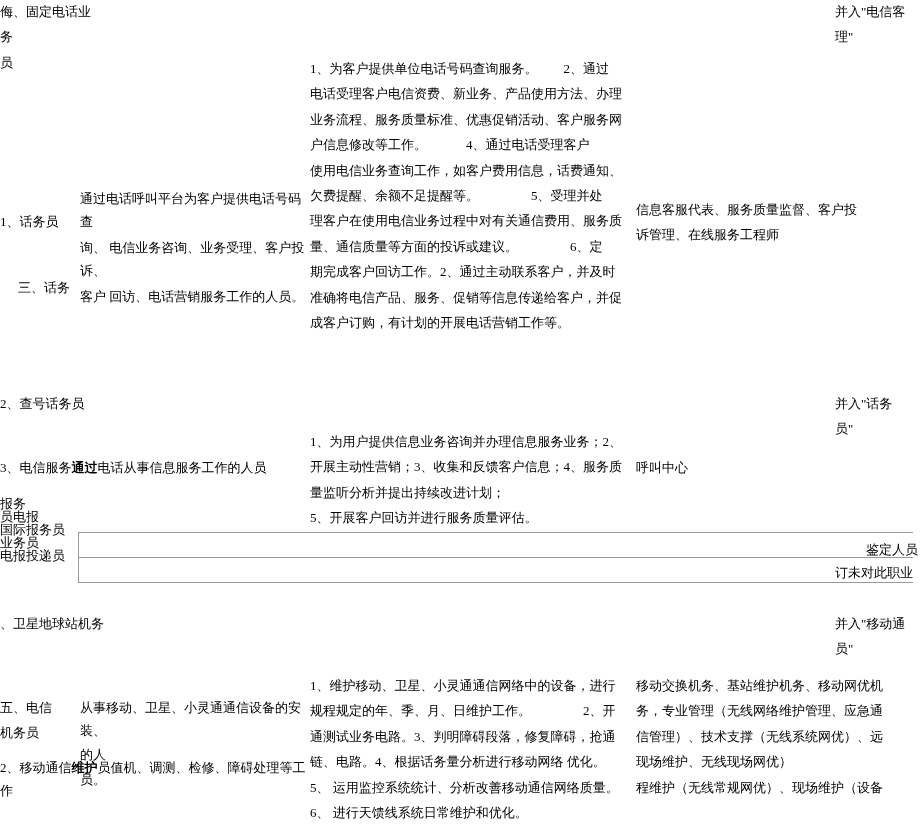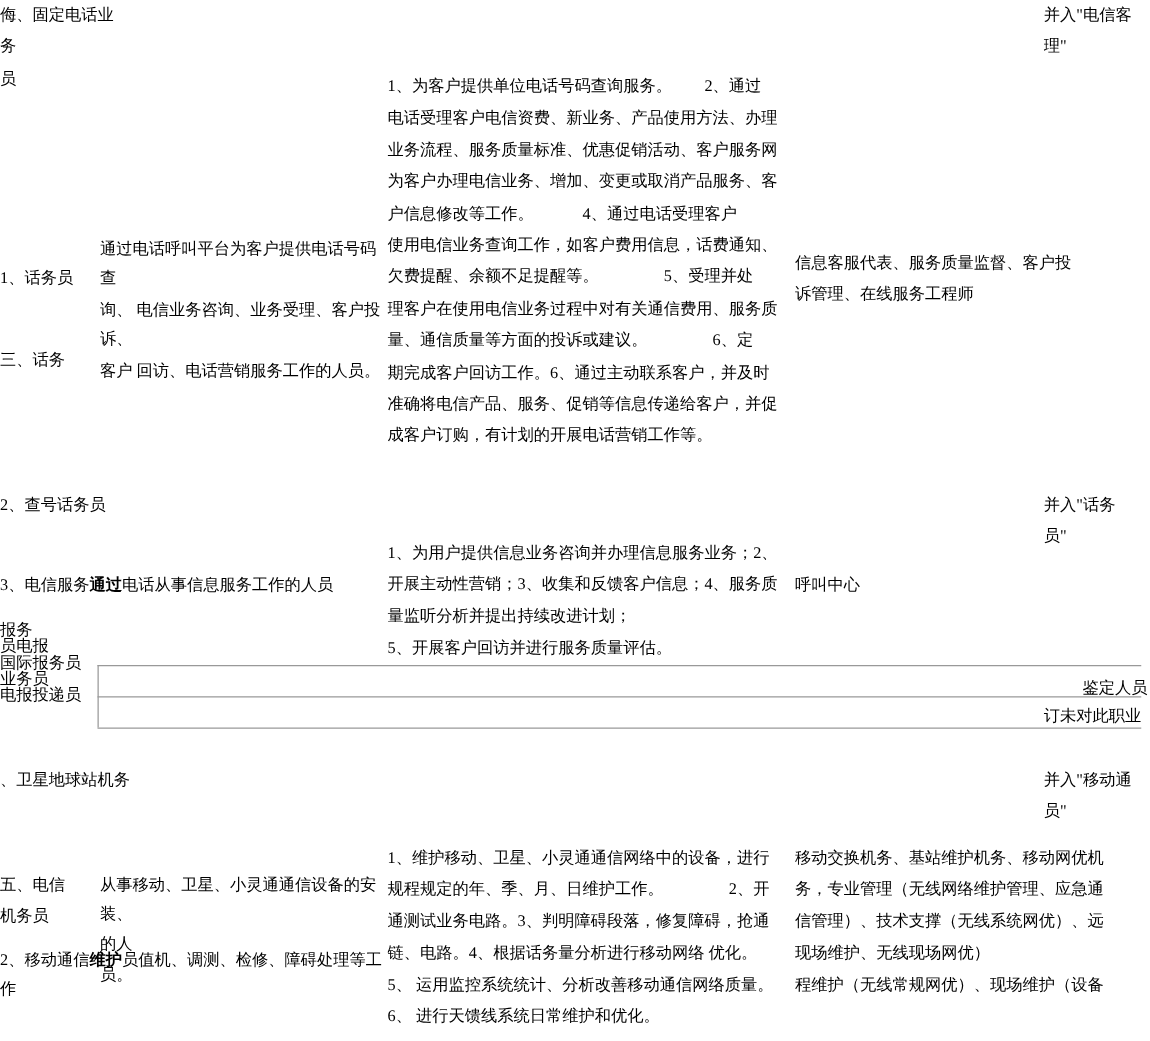--- a/index.html
+++ b/index.html
@@ -40,41 +40,40 @@
   <p>员</p>
 </div>
 <div class="col" style="right:0px; top:0px; width:85px; text-align:left;">
   <p>并入"电信客</p>
   <p>理"</p>
 </div>
 
 <div class="col" style="left:0px; top:210px; width:70px;">
   <p>1、话务员</p>
 </div>
-<div class="col" style="left:0px; top:276px; width:70px;">
+<div class="col" style="left:0px; top:276px; width:70px;text-align:right;">
   <p>三、话务</p>
 </div>
 
 <div class="col" style="left:80px; top:187px; width:225px;">
   <p>通过电话呼叫平台为客户提供电话号码查</p>
   <p>询、 电信业务咨询、业务受理、客户投诉、</p>
   <p>客户 回访、电话营销服务工作的人员。</p>
 </div>
 
 <div class="col" style="left:310px; top:57px; width:320px;">
   <p>1、为客户提供单位电话号码查询服务。　　2、通过</p>
   <p>电话受理客户电信资费、新业务、产品使用方法、办理</p>
   <p>业务流程、服务质量标准、优惠促销活动、客户服务网</p>
-  <p>为客户办理电信业务、增加、变更或取消产品服务、客</p>
   <p>户信息修改等工作。　　　4、通过电话受理客户</p>
   <p>使用电信业务查询工作，如客户费用信息，话费通知、</p>
   <p>欠费提醒、余额不足提醒等。　　　　5、受理并处</p>
   <p>理客户在使用电信业务过程中对有关通信费用、服务质</p>
   <p>量、通信质量等方面的投诉或建议。　　　　6、定</p>
-  <p>期完成客户回访工作。6、通过主动联系客户，并及时</p>
+  <p>期完成客户回访工作。2、通过主动联系客户，并及时</p>
   <p>准确将电信产品、服务、促销等信息传递给客户，并促</p>
   <p>成客户订购，有计划的开展电话营销工作等。</p>
 </div>
 
 <div class="col" style="left:636px; top:198px; width:225px;">
   <p>信息客服代表、服务质量监督、客户投</p>
   <p>诉管理、在线服务工程师</p>
 </div>
 
 <div class="col" style="left:0px; top:392px; width:120px;">

